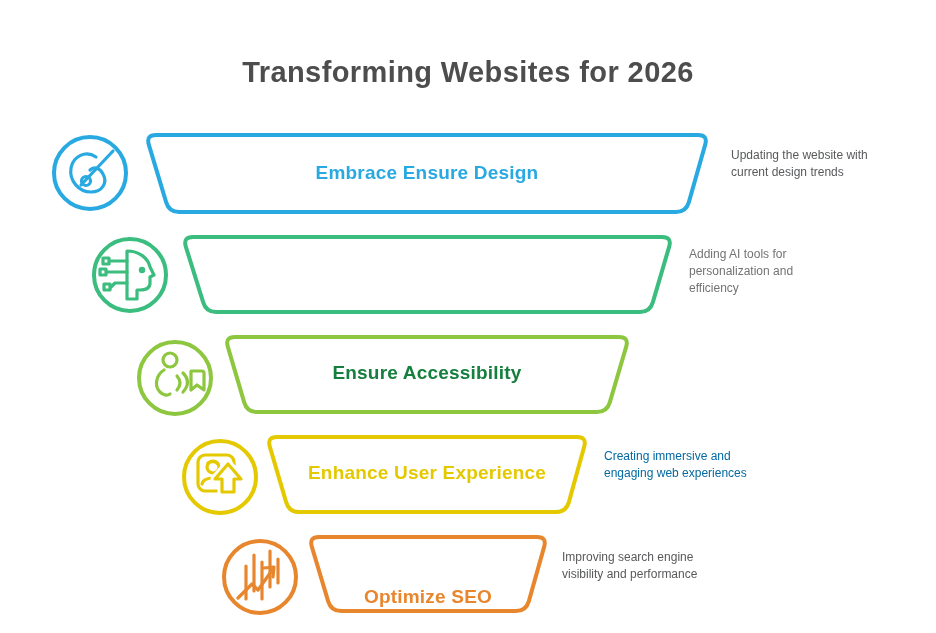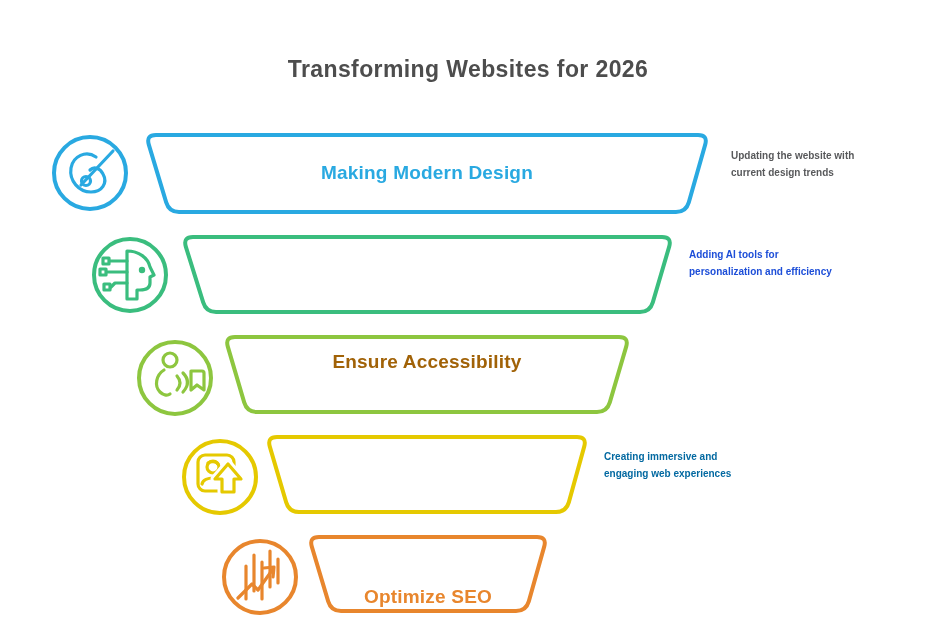--- a/index.html
+++ b/index.html
@@ -1,26 +1,26 @@
 <!DOCTYPE html>
 <html><head>
 <meta charset="utf-8">
 <style>
   html,body{margin:0;padding:0;background:#fff;}
   .stage{position:relative;width:936px;height:633px;background:#fff;overflow:hidden;
          font-family:"Liberation Sans",sans-serif;}
   .title{position:absolute;top:56px;left:0;width:936px;text-align:center;
-         font-size:23px;font-weight:700;letter-spacing:.4px;}
+         font-size:29px;font-weight:700;letter-spacing:.4px;}
   .layer{position:absolute;left:0;top:0;width:936px;height:633px;}
   .trap{fill:none;stroke-width:4;stroke-linejoin:round;}
   .icon{fill:none;stroke-width:3.2;stroke-linecap:round;stroke-linejoin:round;}
   .icon .ring{stroke-width:4;}
   .seg-label{position:absolute;text-align:center;font-size:19px;font-weight:700;
              letter-spacing:.2px;white-space:nowrap;}
-  .seg-desc{position:absolute;font-size:10px;font-weight:700;line-height:17px;}
+  .seg-desc{position:absolute;font-size:12px;font-weight:400;line-height:17px;}
 </style>
 </head>
 <body>
 
 <div class="stage">
 
   <div class="title" style="color: rgb(77, 77, 77);">Transforming Websites for 2026</div>
 
   <svg class="layer" viewBox="0 0 936 633" xmlns="http://www.w3.org/2000/svg">
 
@@ -73,21 +73,23 @@
       <line x1="246" y1="566" x2="246" y2="599"></line>
       <line x1="254" y1="555" x2="254" y2="591"></line>
       <line x1="262" y1="562" x2="262" y2="599"></line>
       <line x1="270" y1="551" x2="270" y2="587"></line>
       <line x1="278" y1="559" x2="278" y2="583"></line>
       <path d="M238,598 L252,584 L258,590 L273,569"></path>
       <path d="M264,568 L274,567 L273,577"></path>
     </g>
   </svg>
 
-  <div class="seg-label" style="left: 146px; top: 162px; width: 562px; color: rgb(41, 169, 225);">Making Modern Design</div>
-  <div class="seg-label" style="left: 225px; top: 351px; width: 404px; color: #a16207;">Ensure Accessibility</div>
+  <div class="seg-label" style="left: 146px; top: 162px; width: 562px; color: rgb(41, 169, 225);">Embrace Ensure Design</div>
+  <div class="seg-label" style="left: 225px; top: 362px; width: 404px; color: #15803d;">Ensure Accessibility</div>
+  <div class="seg-label" style="left: 267px; top: 462px; width: 320px; color: rgb(229, 201, 0);">Enhance User Experience</div>
   <div class="seg-label" style="left: 309px; top: 562px; width: 238px; color: rgb(232, 134, 45); margin-top: 24px;">Optimize SEO</div>
 
   <div class="seg-desc" style="left: 731px; top: 147px; width: 155px; color: rgb(88, 89, 91);">Updating the website with current design trends</div>
-  <div class="seg-desc" style="left: 689px; top: 246px; width: 150px; color: #1d4ed8;">Adding AI tools for personalization and efficiency</div>
+  <div class="seg-desc" style="left: 689px; top: 246px; width: 150px; color: #737373;">Adding AI tools for personalization and efficiency</div>
   <div class="seg-desc" style="left: 604px; top: 448px; width: 160px; color: #0369a1;">Creating immersive and engaging web experiences</div>
+  <div class="seg-desc" style="left: 562px; top: 549px; width: 168px; color: rgb(88, 89, 91);">Improving search engine visibility and performance</div>
 
 </div>
 
 </body></html>

